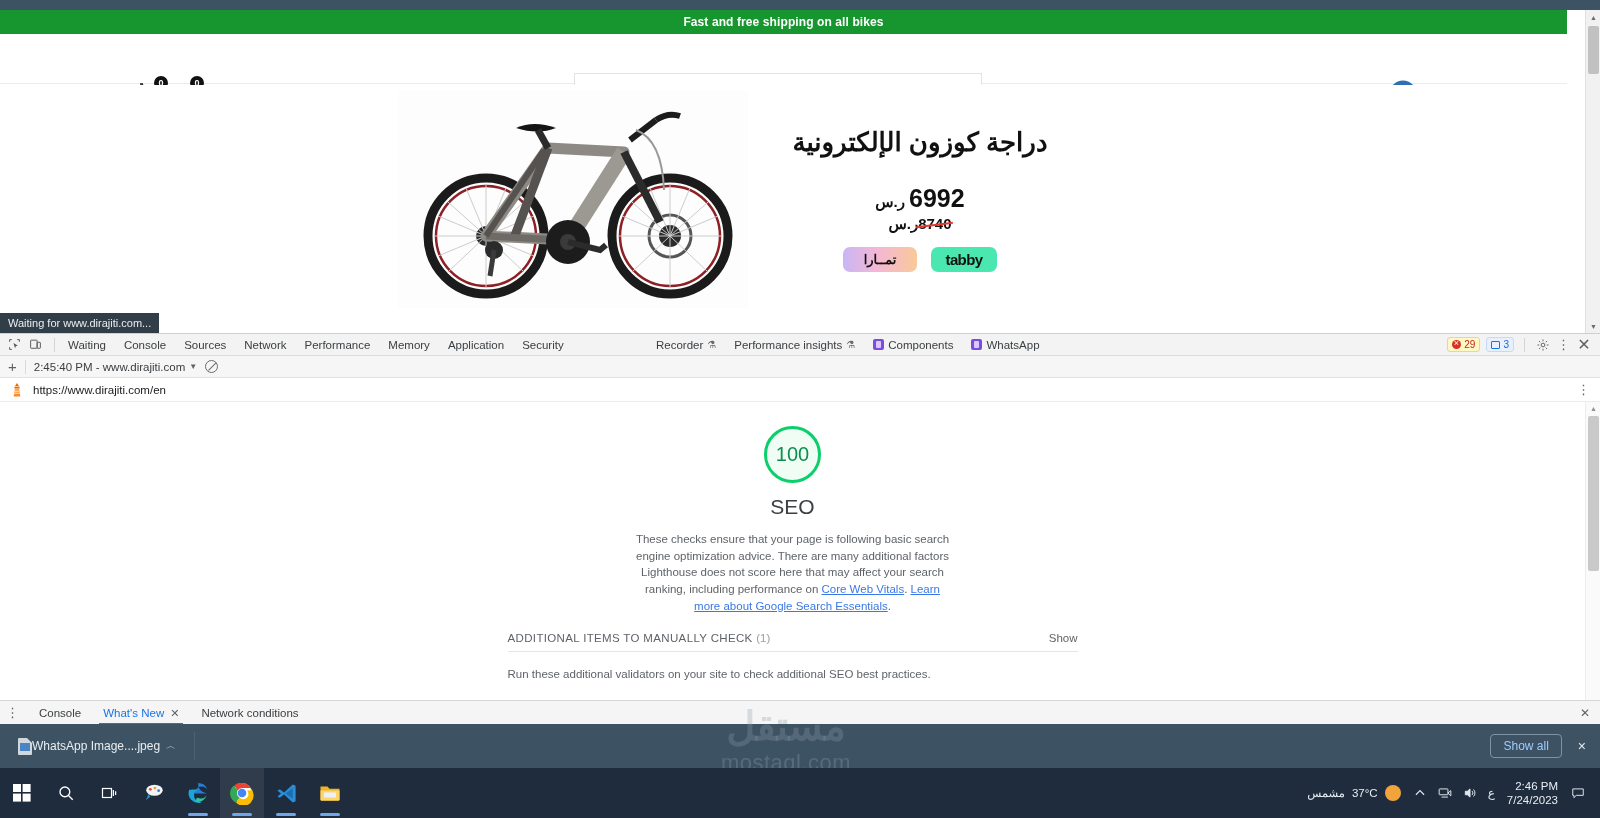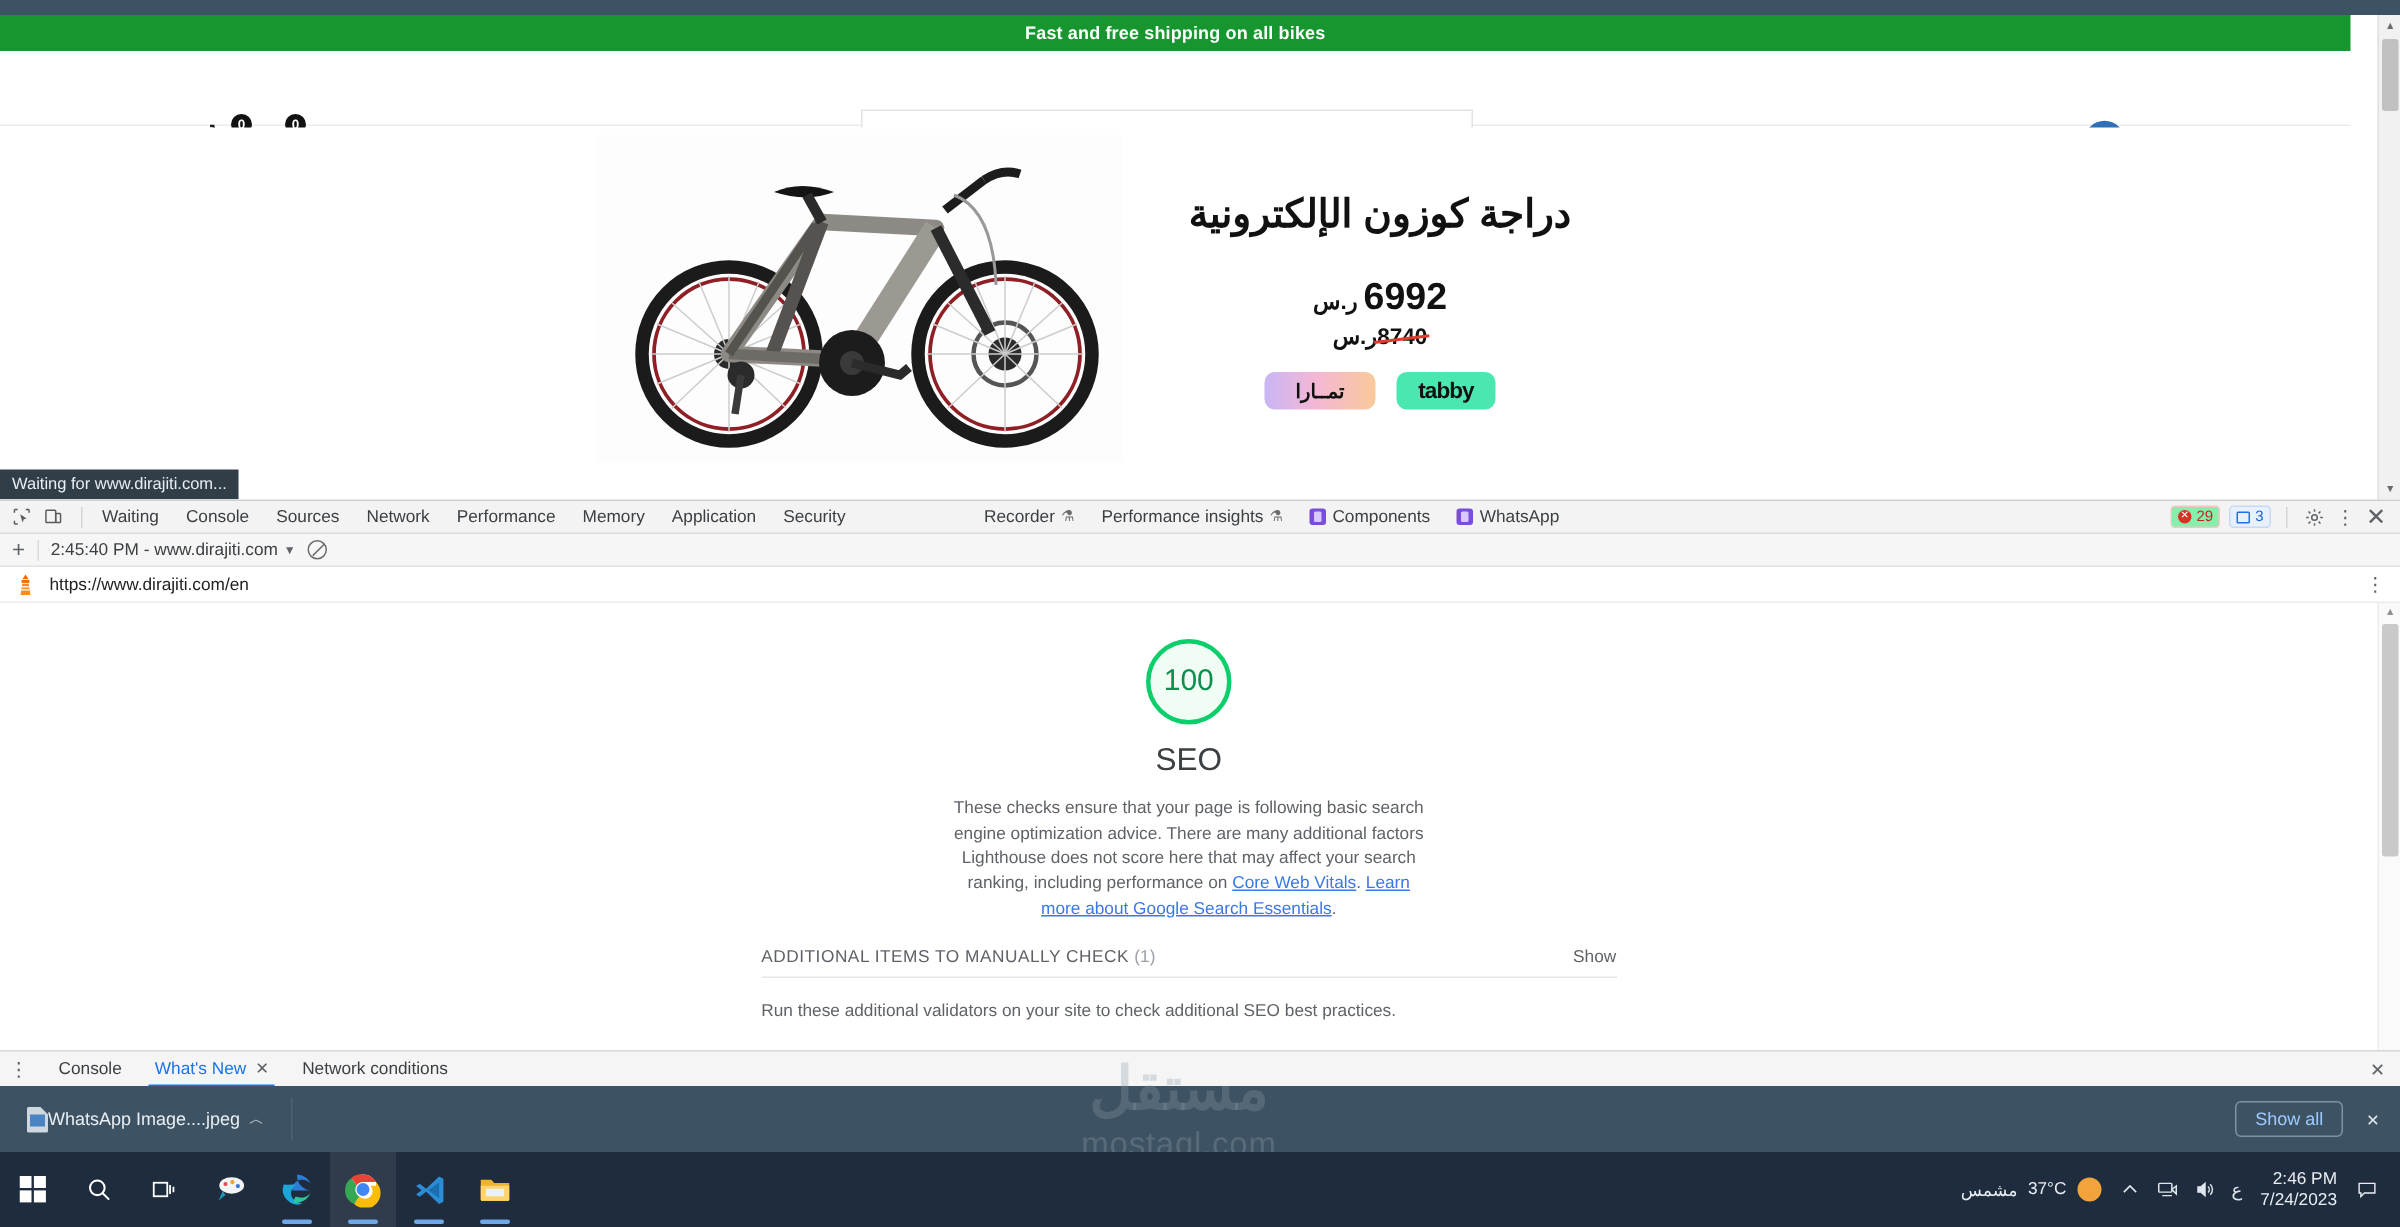--- a/index.html
+++ b/index.html
@@ -172,21 +172,21 @@
     background: #7b4ddb; display: inline-block;
     position: relative;
   }
   .dt-tab .puzzle::after{
     content:""; position:absolute; left:3px; top:2px; width:5px; height:7px;
     background:#d9c9ff; border-radius:1px;
   }
   .dt-right { margin-left: auto; display: flex; align-items: center; gap: 6px; padding-right: 8px; }
   .err-pill {
     display: flex; align-items: center; gap: 3px;
-    background: #86efac; border: 1px solid #f5c6c2; border-radius: 3px;
+    background: #fef9c3; border: 1px solid #f5c6c2; border-radius: 3px;
     padding: 0 4px; height: 15px; font-size: 10px; color: #c5221f;
   }
   .err-dot { width: 9px; height: 9px; border-radius: 50%; background: #d93025; position: relative; }
   .err-dot::after { content:"\00d7"; position:absolute; left:1.5px; top:-2.5px; color:#fff; font-size:9px; }
   .warn-pill {
     display: flex; align-items: center; gap: 3px;
     background: #e8f0fe; border: 1px solid #c6d9f7; border-radius: 3px;
     padding: 0 4px; height: 15px; font-size: 10px; color: #1967d2;
   }
   .warn-box { width: 9px; height: 8px; border: 1.5px solid #1a73e8; border-radius: 1px; }

